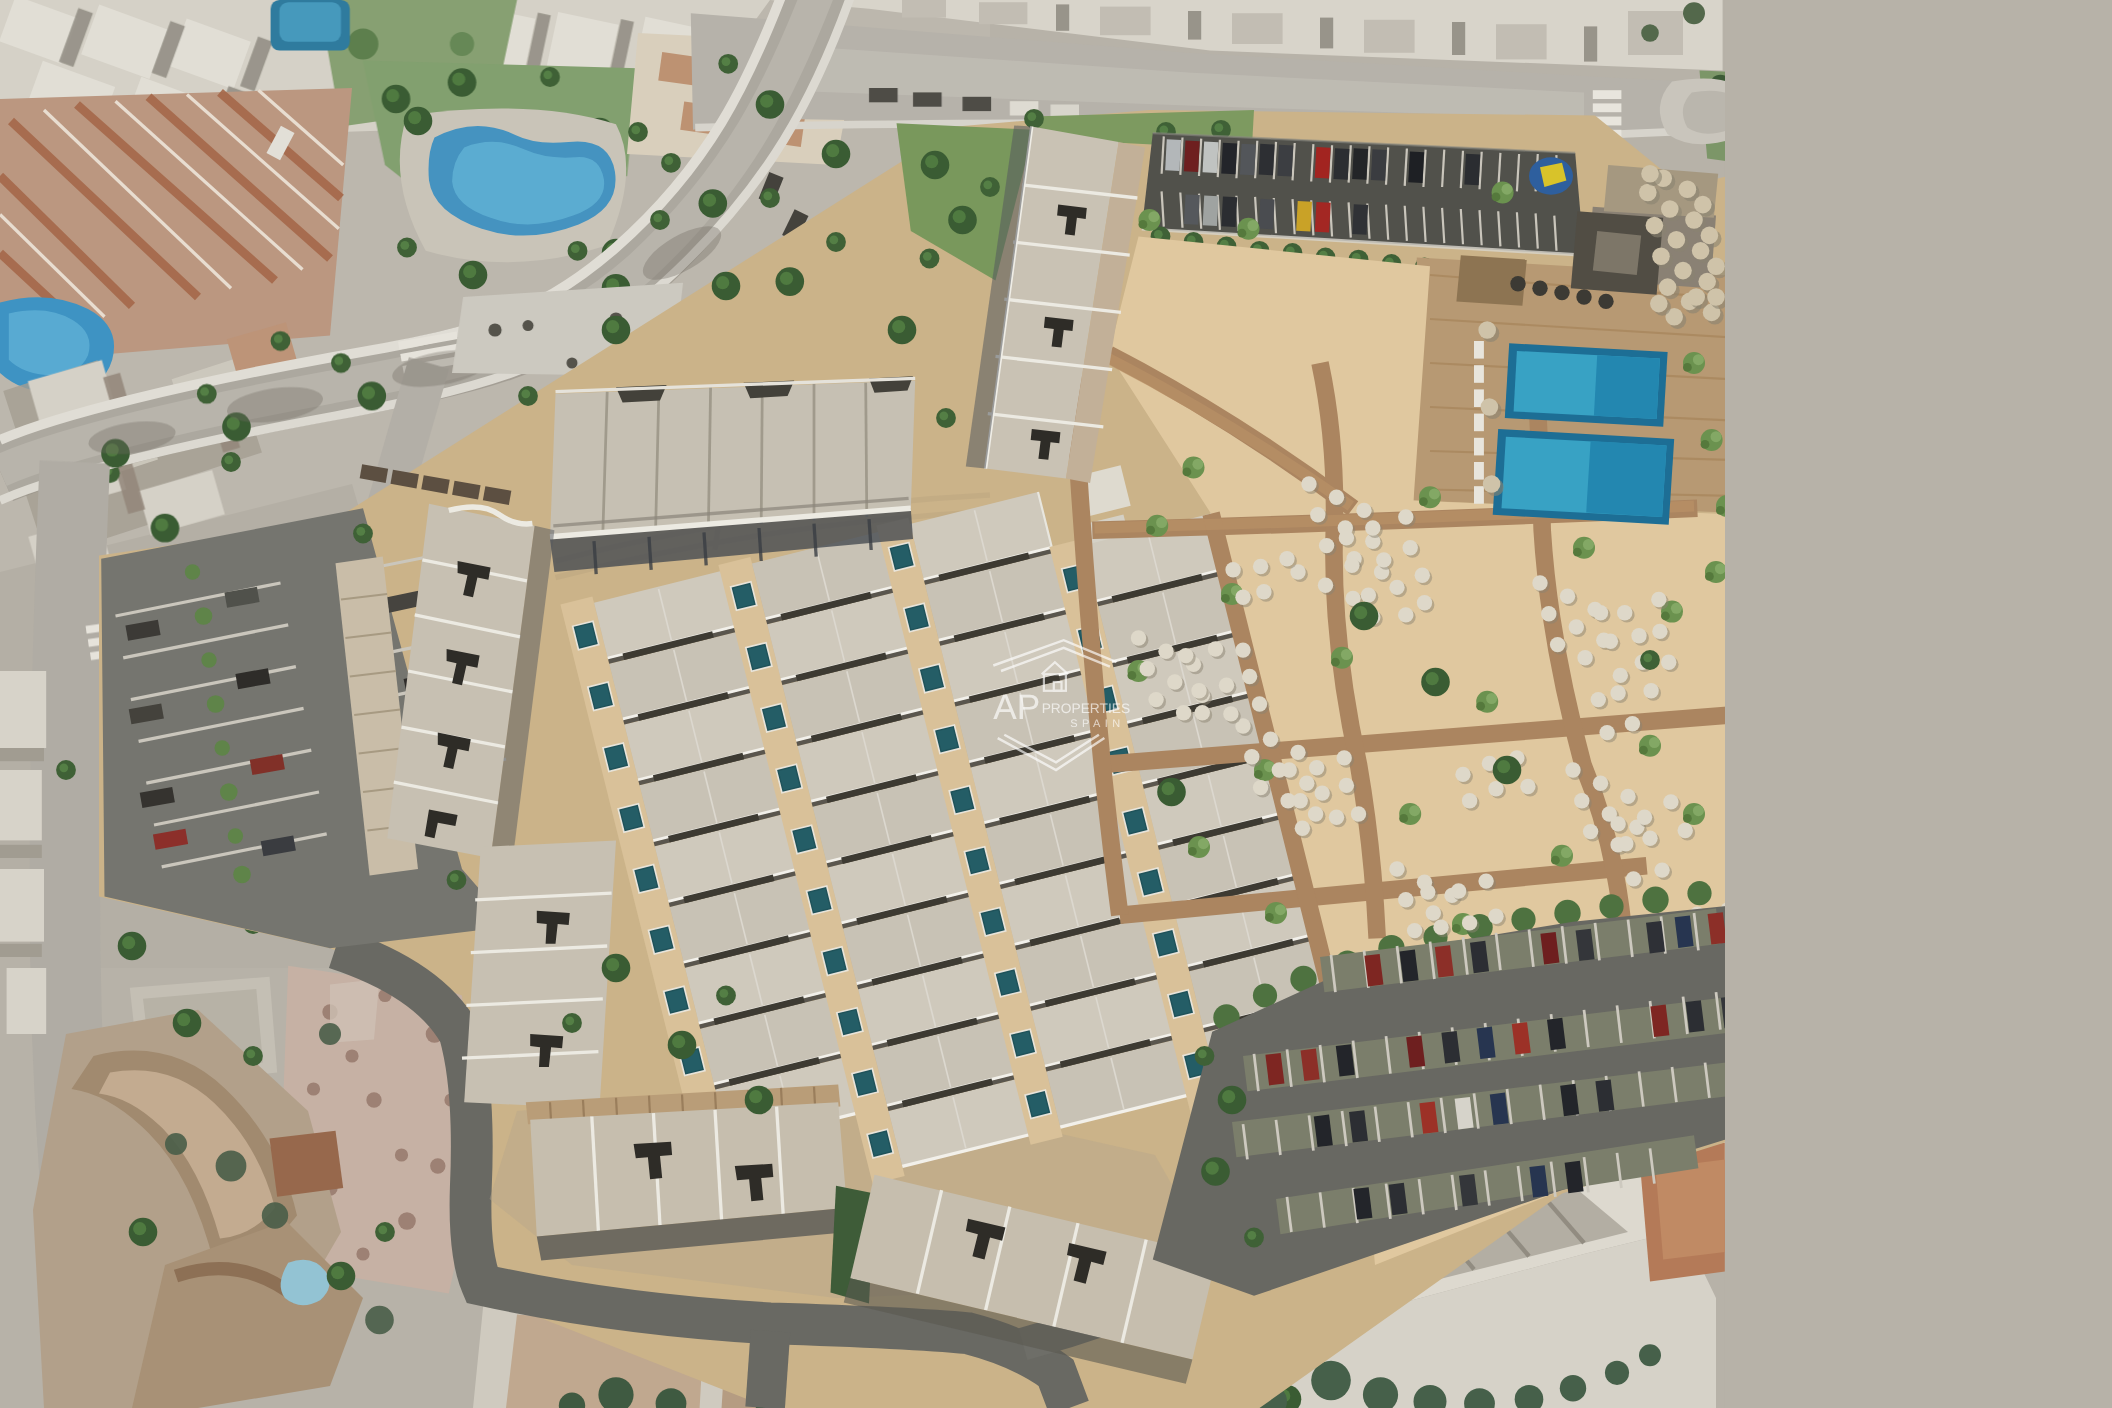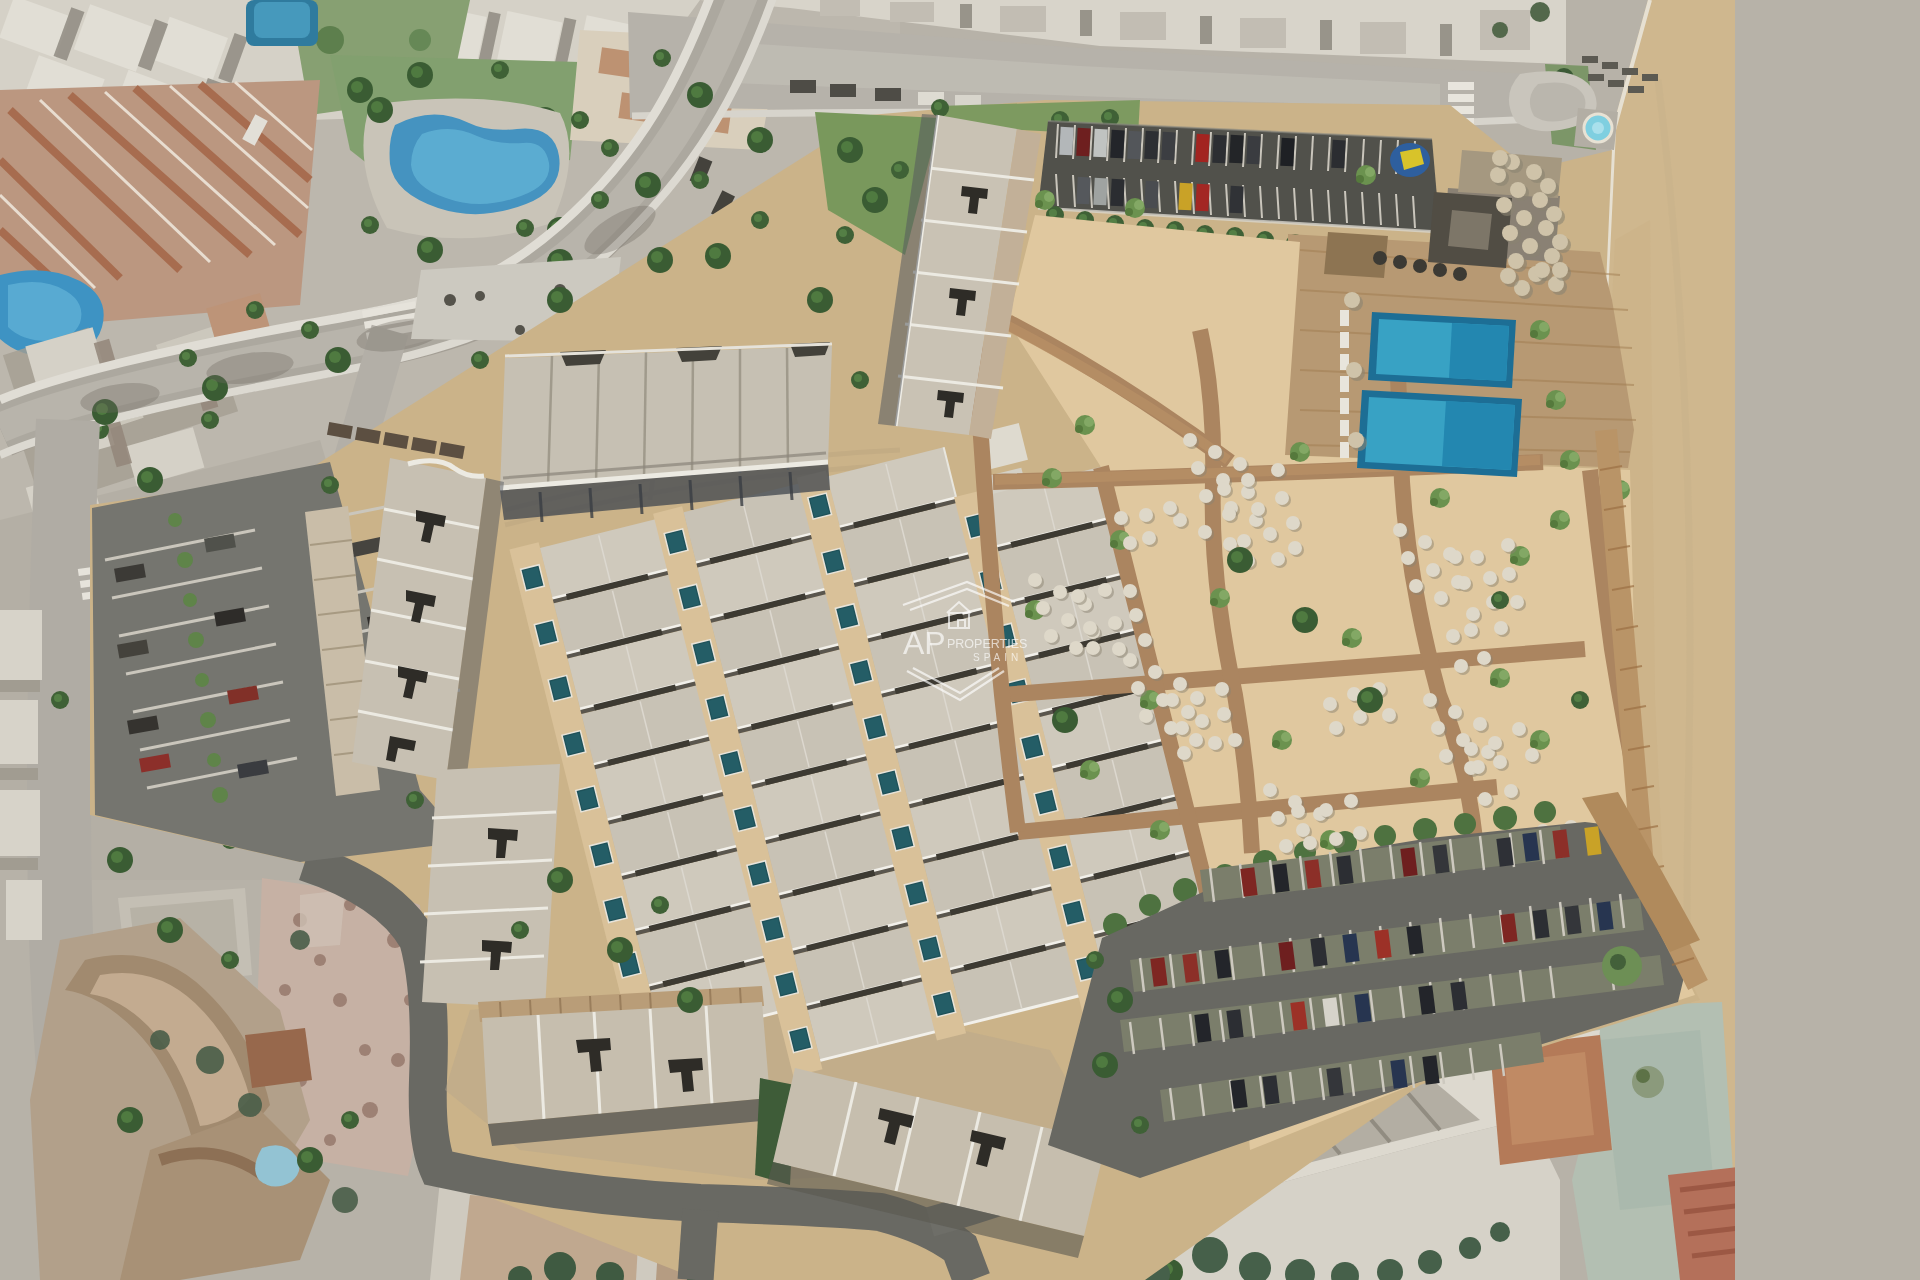--- a/index.html
+++ b/index.html
@@ -1,16 +1,16 @@
 <!DOCTYPE html>
 <html><head>
 <meta charset="utf-8">
 <style>
 html,body{margin:0;padding:0;background:#b7b2a8;font-family:"Liberation Sans", sans-serif;}
-#wrap{width:1735px;height:1280px;overflow:hidden;position:relative;}
+#wrap{width:1568px;height:1280px;overflow:hidden;position:relative;}
 </style>
 </head>
 <body>
 <div id="wrap">
 <svg width="1920" height="1280" viewBox="0 0 1920 1280">
 <defs>
 <linearGradient id="sea" x1="0" y1="0" x2="1" y2="0">
   <stop offset="0" stop-color="#7fa5ad"></stop>
   <stop offset="0.3" stop-color="#3d7289"></stop>
   <stop offset="1" stop-color="#27556e"></stop>

